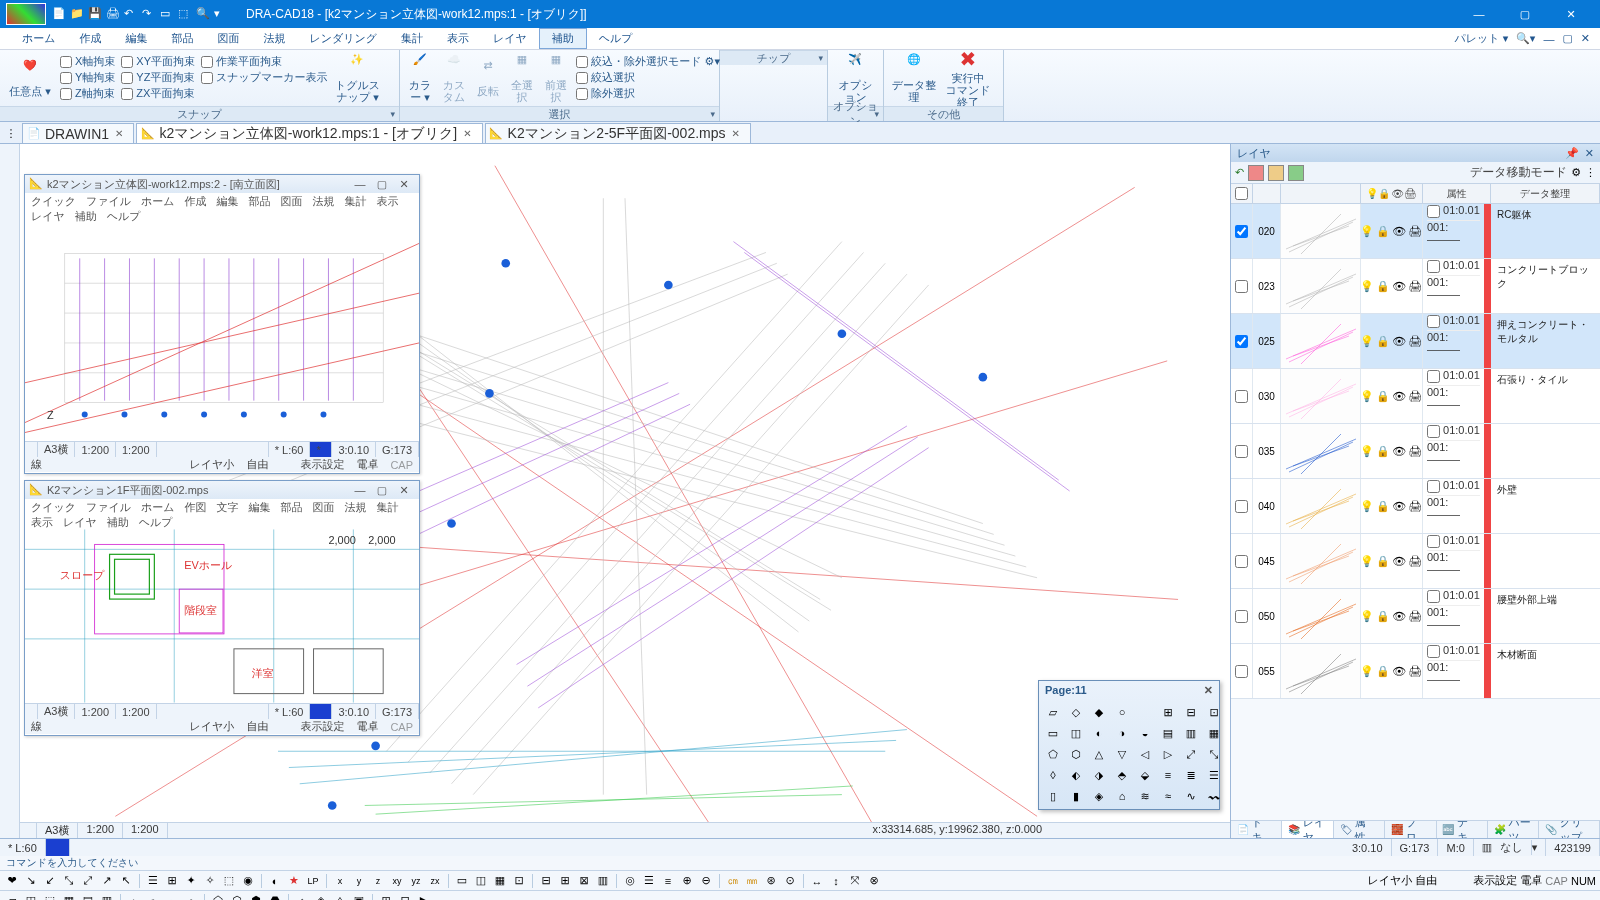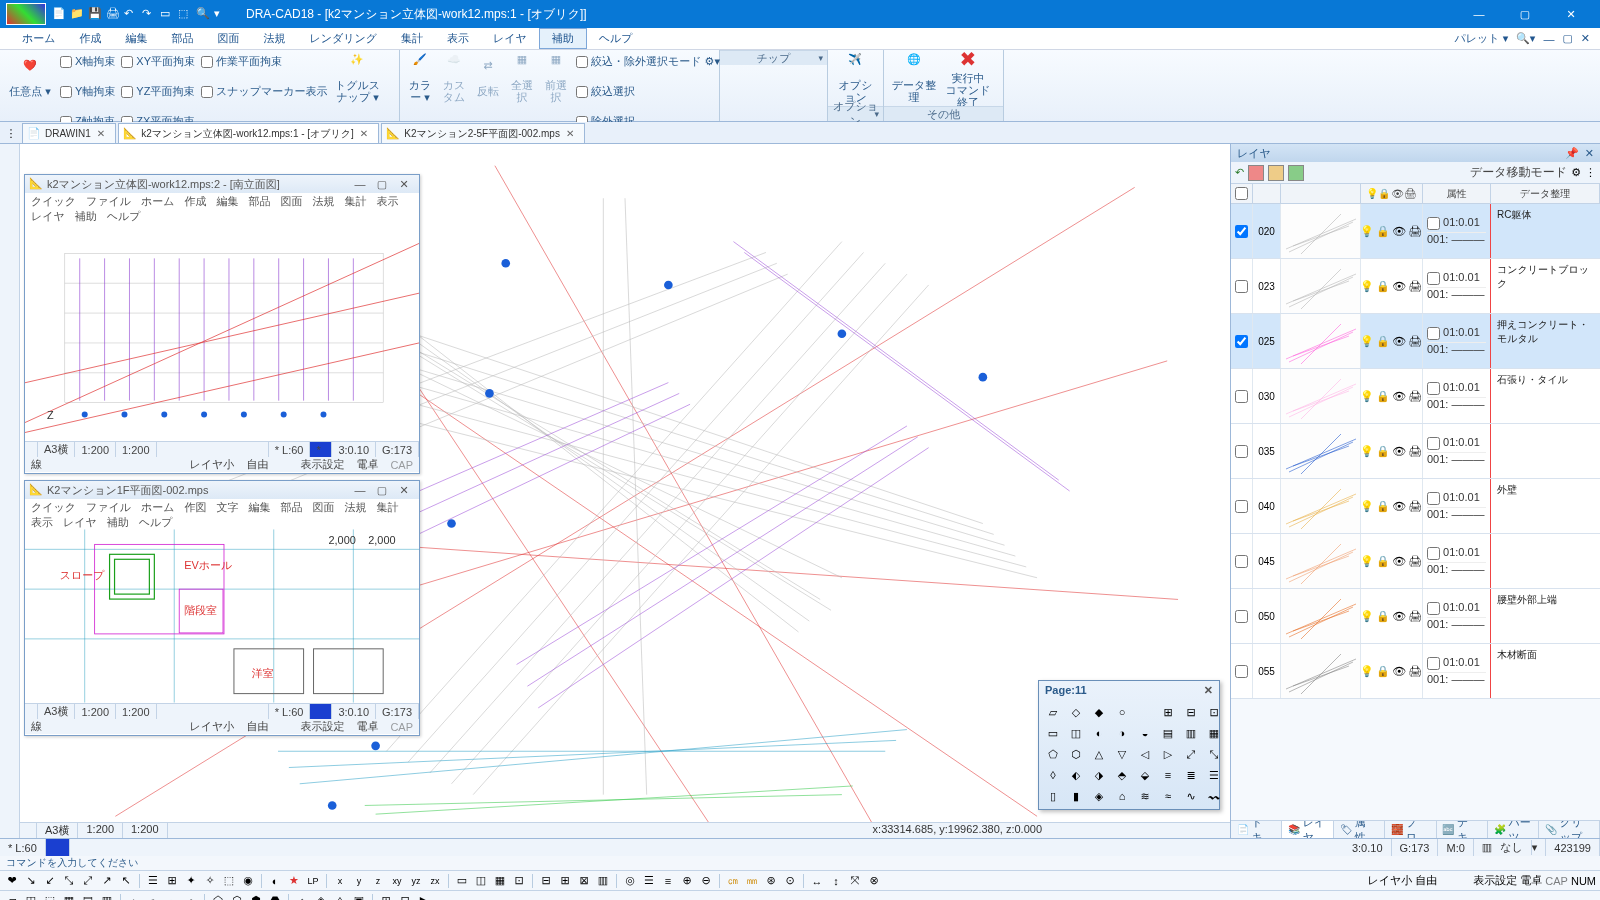--- a/index.html
+++ b/index.html
@@ -15,29 +15,29 @@
 .menubar .mi { padding:2px 12px; color:#21568f; cursor:pointer;}
 .menubar .mi.active { border:1px solid #7da7d9; background:#e5f1fb;}
 .menubar .right { margin-left:auto; display:flex; align-items:center; gap:8px; color:#21568f;}
 .ribbon { height:72px; background:linear-gradient(#f7fbff,#e8f0fa); border-bottom:1px solid #9db8d9; display:flex;}
 .rgrp { border-right:1px solid #b8cce0; display:flex; flex-direction:column;}
 .rgrp .body { flex:1; display:flex; align-items:flex-start; padding:2px 6px; gap:6px;}
 .rgrp .label { height:15px; text-align:center; font-size:10px; color:#4a6a8a; background:#dde9f5; border-top:1px solid #c7d7e8; display:flex; align-items:center; justify-content:center; position:relative;}
 .rgrp .label .dd { position:absolute; right:4px; font-size:9px;}
 .bigbtn { display:flex; flex-direction:column; align-items:center; justify-content:center; width:48px; height:52px; cursor:pointer; color:#2a5a8a; text-align:center; line-height:1.1;}
 .bigbtn .ic { width:28px; height:24px; margin-bottom:2px;}
-.chkcol { display:flex; flex-direction:column; gap:15px; padding-top:2px;}
+.chkcol { display:flex; flex-direction:column; gap:1px; padding-top:2px;}
 .chk { display:flex; align-items:center; gap:3px; color:#2a5a8a; cursor:pointer; white-space:nowrap; font-size:11px;}
 .chk input { width:12px; height:12px;}
 .tabs { height:22px; background:#e8f0fa; border-bottom:1px solid #9db8d9; display:flex; align-items:flex-end; padding-left:22px; position:relative;}
 .tabs .vt { position:absolute; left:2px; top:0; width:18px; height:22px; display:flex; align-items:center; justify-content:center;}
 .tab { height:20px; padding:0 10px 0 22px; display:flex; align-items:center; border:1px solid #9db8d9; border-bottom:none; background:#f5f9fd; margin-right:2px; position:relative; cursor:pointer;}
 .tab.active { background:#fff; }
 .tab .ti { position:absolute; left:4px; width:14px; height:14px; }
-.tab .tx { font-size:10px; color:#333;}
+.tab .tx { font-size:14px; color:#333;}
 .tab .cl { margin-left:6px; color:#666; font-size:10px;}
 .workspace { position:absolute; top:144px; left:0; right:0; bottom:62px; background:#fff;}
 .leftstrip { position:absolute; left:0; top:0; width:20px; bottom:0; background:#eef4fb; border-right:1px solid #c3d3e6;}
 .canvas3d { position:absolute; left:20px; top:0; right:370px; bottom:0; background:#fff; overflow:hidden;}
 .subwin { position:absolute; background:#fff; border:1px solid #7a9ec8; box-shadow:1px 1px 3px rgba(0,0,0,.2);}
 .subwin .swt { height:18px; background:linear-gradient(#eef4fb,#dde9f6); display:flex; align-items:center; padding:0 4px; font-size:11px; color:#555;}
 .subwin .swt .swi { width:14px;height:14px;margin-right:4px;}
 .subwin .swt .swtitle { flex:1; }
 .subwin .swt .swbtn { width:22px; text-align:center; color:#555; cursor:pointer;}
 .subwin .swm { height:16px; display:flex; gap:10px; padding:0 6px; color:#555; font-size:10px; align-items:center;}
@@ -56,21 +56,21 @@
 .layerpanel .tb .txt { margin-left:auto; font-size:12px; color:#444;}
 .layerpanel .cols { height:20px; background:#f0f4f9; border-bottom:1px solid #c3d3e6; display:flex;}
 .layerpanel .cols div { border-right:1px solid #c3d3e6; display:flex; align-items:center; justify-content:center; font-size:10px; color:#444;}
 .layerlist { overflow-y:auto; height:calc(100% - 78px);}
 .lrow { height:55px; border-bottom:1px solid #d8e2ee; display:flex; background:#fff;}
 .lrow.sel { background:#d2e6fa;}
 .lrow .c0 { width:22px; display:flex;align-items:center;justify-content:center; border-right:1px solid #e0e8f0;}
 .lrow .c1 { width:28px; display:flex;align-items:center;justify-content:center; border-right:1px solid #e0e8f0; font-size:10px;}
 .lrow .c2 { width:80px; border-right:1px solid #e0e8f0; position:relative; background:#fdfdfd;}
 .lrow .c3 { width:62px; display:flex;align-items:center;justify-content:center; gap:2px; border-right:1px solid #e0e8f0;}
-.lrow .c4 { width:68px; border-right:1px solid #ef4444; font-size:9px; padding:12px 4px; color:#333;}
+.lrow .c4 { width:68px; border-right:7px solid #ef4444; font-size:9px; padding:0 4px; color:#333;}
 .lrow .c5 { flex:1; font-size:10px; padding:4px 6px; color:#222;}
 .lrow .c3 span{font-size:11px;}
 .bulb{color:#f5c400;}
 .layerpanel .btabs { position:absolute; bottom:0; left:0; right:0; height:18px; background:#eef4fb; border-top:1px solid #c3d3e6; display:flex; overflow:hidden;}
 .layerpanel .btabs div { padding:0 6px; font-size:10px; color:#2a5a8a; border-right:1px solid #c3d3e6; display:flex; align-items:center; gap:2px; cursor:pointer;}
 .layerpanel .btabs div.act { background:#fff;}
 .pagepal { position:absolute; background:linear-gradient(#eaf2fb,#d7e6f6); border:1px solid #6a8fb8; box-shadow:2px 2px 4px rgba(0,0,0,.25);}
 .pagepal .pt { height:18px; display:flex; align-items:center; padding:0 6px; font-size:11px; color:#2a5a8a; font-weight:bold;}
 .pagepal .pt .px { margin-left:auto; cursor:pointer; color:#555;}
 .pagepal .pg { display:grid; grid-template-columns:repeat(8,20px); gap:3px; padding:4px;}

